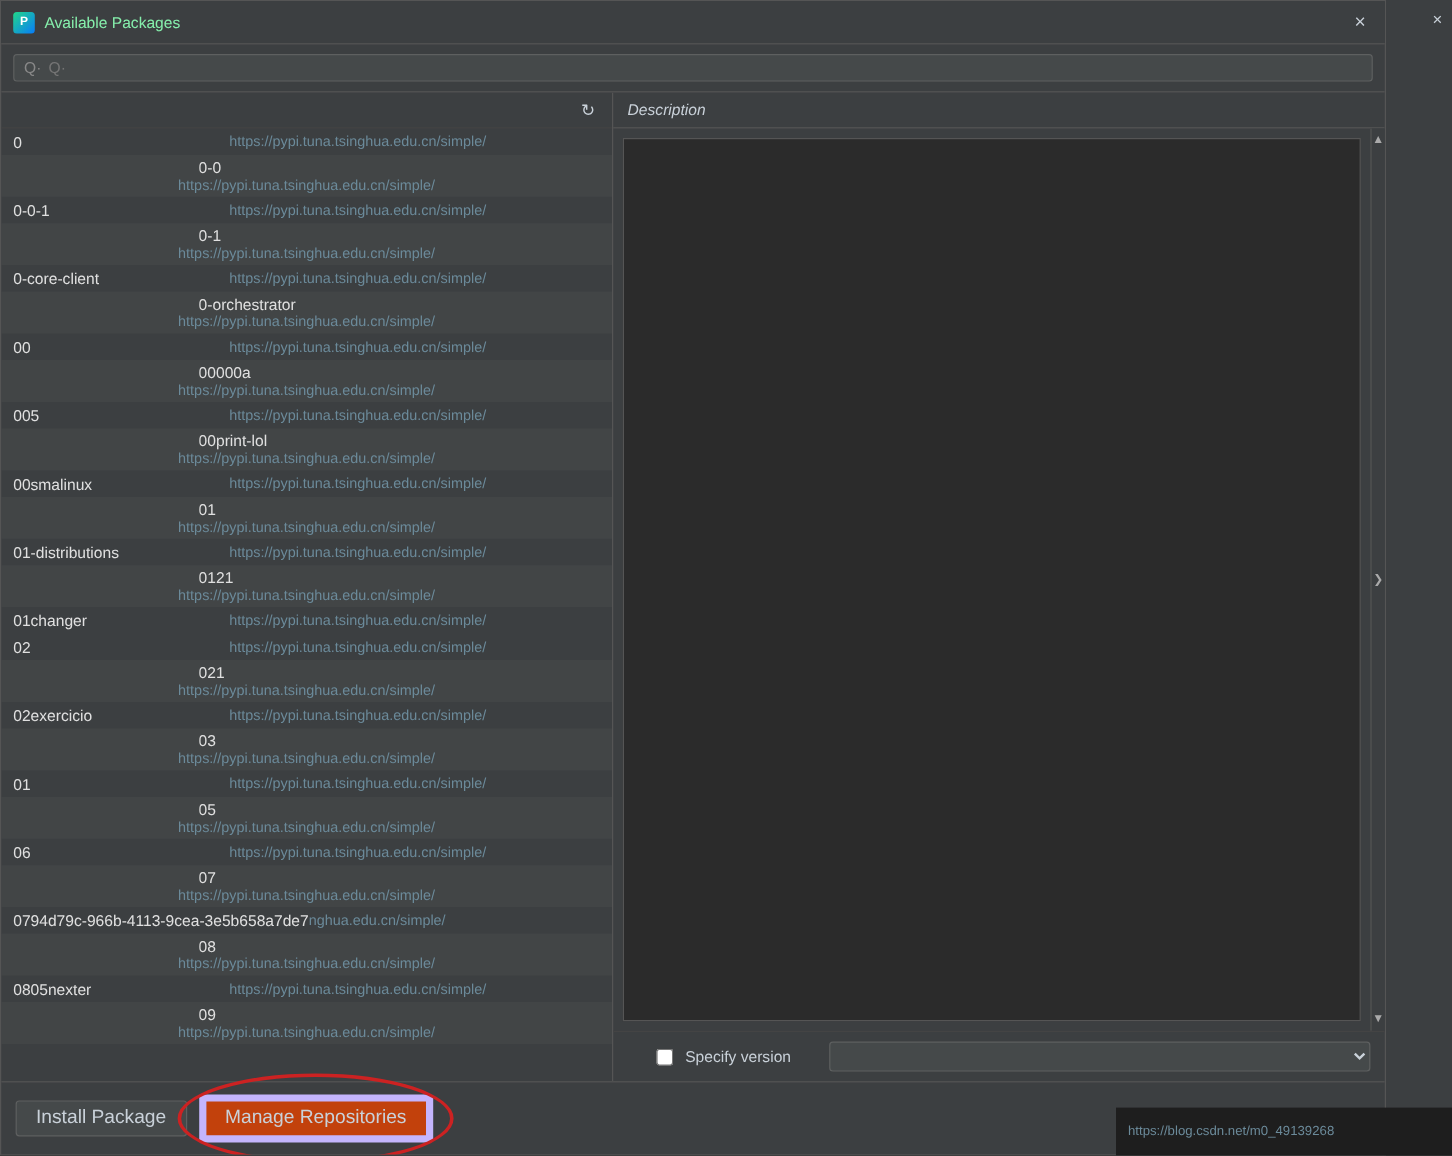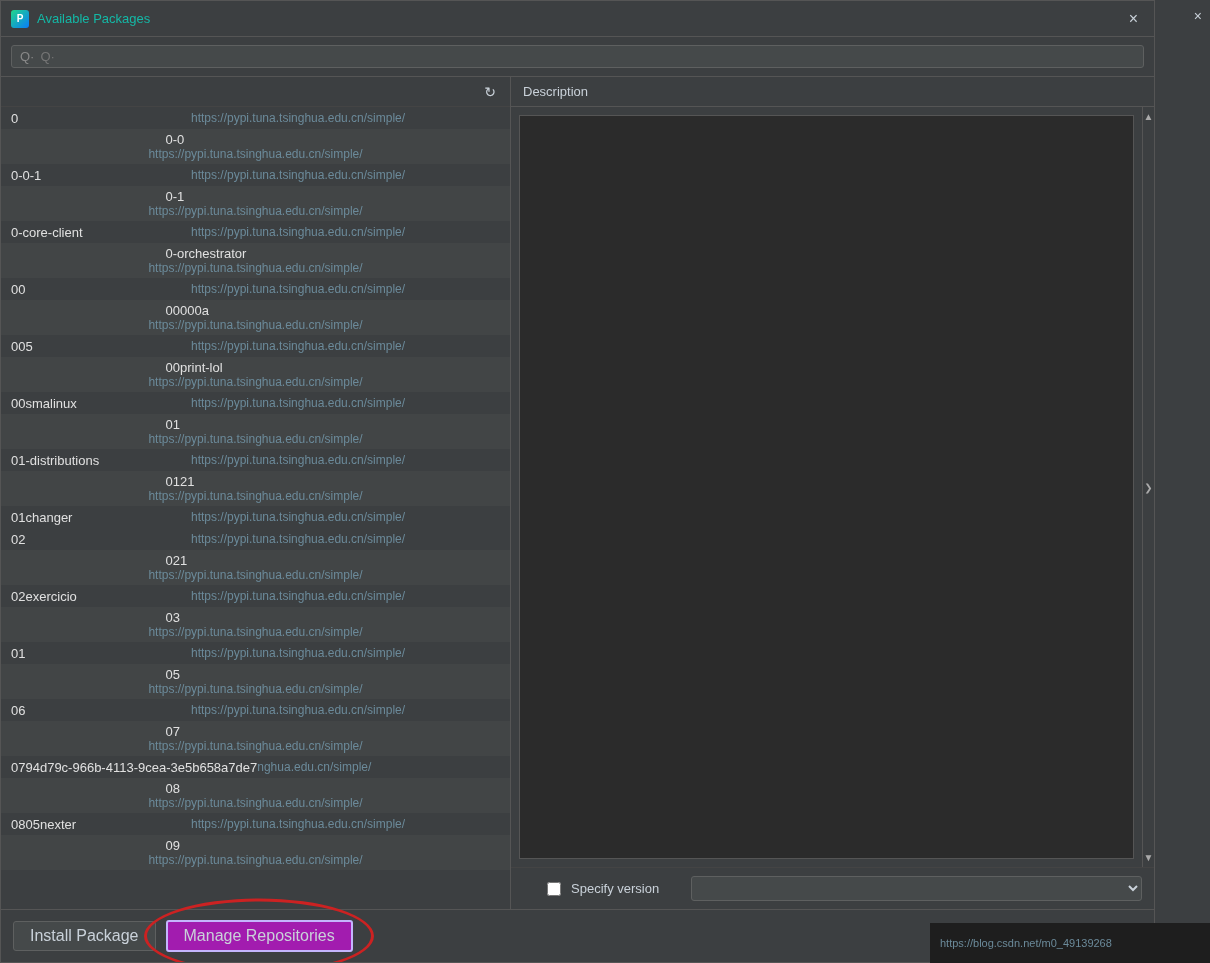--- a/index.html
+++ b/index.html
@@ -50,21 +50,21 @@
       background: linear-gradient(135deg, #21d789, #087cfa);
       border-radius: 3px;
       display: flex; align-items: center; justify-content: center;
       color: white;
       font-size: 10px;
       font-weight: bold;
       flex-shrink: 0;
     }
 
     .dialog-title-text {
-      color: #14b8a6;
+      color: #86efac;
       font-size: 13px;
     }
 
     .close-btn {
       background: none;
       border: none;
       color: #c9d1d9;
       cursor: pointer;
       font-size: 16px;
       padding: 2px 6px;
@@ -188,20 +188,21 @@
     }
 
     .description-header {
       padding: 6px 12px;
       font-size: 13px;
       color: #c9d1d9;
       border-bottom: 1px solid #555;
       height: 30px;
       display: flex;
       align-items: center;
+      font-style: italic;
     }
 
     .description-body {
       flex: 1;
       padding: 8px 12px;
       overflow-y: auto;
       background: #2b2b2b;
       margin: 8px;
       border: 1px solid #555;
     }
@@ -279,23 +280,23 @@
       cursor: pointer;
       border: 1px solid #5e6060;
     }
 
     .btn-install {
       background: #45494a;
       color: #c9d1d9;
     }
 
     .btn-manage {
-      background: #a21caf;
-      color: #c9d1d9;
-      border: 2px solid #c4b5fd;
+      background: #c2410c;
+      color: #c9d1d9;
+      border: 6px solid #c4b5fd;
       position: relative;
     }
 
     
     .manage-circle {
       position: absolute;
       top: 50%;
       left: 50%;
       transform: translate(-50%, -50%);
       width: 230px;

